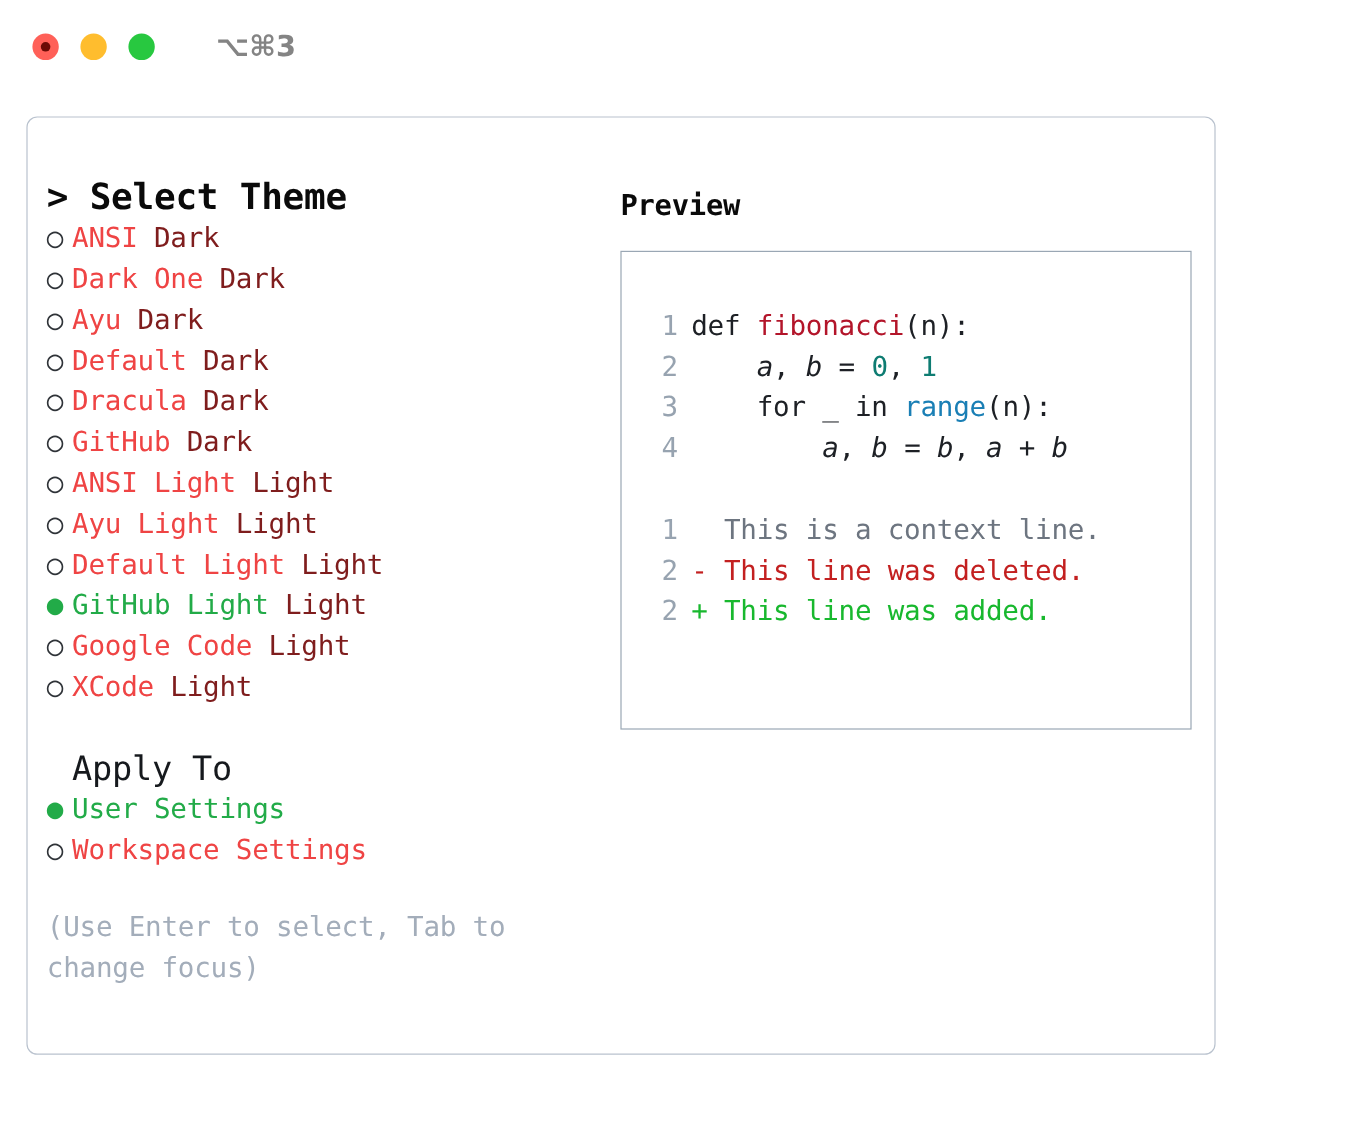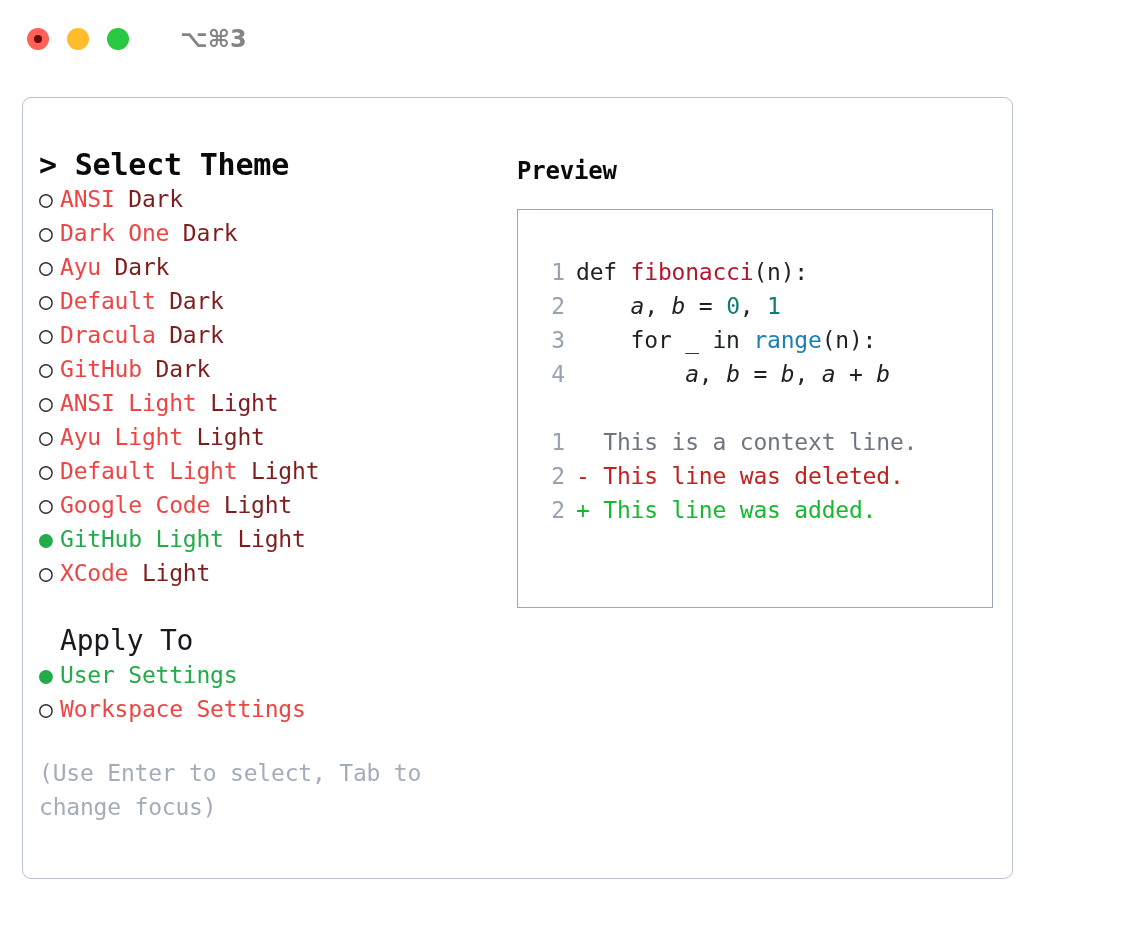--- a/index.html
+++ b/index.html
@@ -223,22 +223,22 @@
         <div id="theme-list">
             <div class="option-row"><span class="bullet">○</span><span class="opt-name">ANSI</span><span class="opt-tag"> Dark</span></div>
             <div class="option-row"><span class="bullet">○</span><span class="opt-name">Dark One</span><span class="opt-tag"> Dark</span></div>
             <div class="option-row"><span class="bullet">○</span><span class="opt-name">Ayu</span><span class="opt-tag"> Dark</span></div>
             <div class="option-row"><span class="bullet">○</span><span class="opt-name">Default</span><span class="opt-tag"> Dark</span></div>
             <div class="option-row"><span class="bullet">○</span><span class="opt-name">Dracula</span><span class="opt-tag"> Dark</span></div>
             <div class="option-row"><span class="bullet">○</span><span class="opt-name">GitHub</span><span class="opt-tag"> Dark</span></div>
             <div class="option-row"><span class="bullet">○</span><span class="opt-name">ANSI Light</span><span class="opt-tag"> Light</span></div>
             <div class="option-row"><span class="bullet">○</span><span class="opt-name">Ayu Light</span><span class="opt-tag"> Light</span></div>
             <div class="option-row"><span class="bullet">○</span><span class="opt-name">Default Light</span><span class="opt-tag"> Light</span></div>
+            <div class="option-row selected"><span class="bullet sel">●</span><span class="opt-name">GitHub Light</span><span class="opt-tag"> Light</span></div>
             <div class="option-row"><span class="bullet">○</span><span class="opt-name">Google Code</span><span class="opt-tag"> Light</span></div>
-            <div class="option-row selected"><span class="bullet sel">●</span><span class="opt-name">GitHub Light</span><span class="opt-tag"> Light</span></div>
             <div class="option-row"><span class="bullet">○</span><span class="opt-name">XCode</span><span class="opt-tag"> Light</span></div>
           </div>
 
         <div class="spacer-row"></div>
 
         <div class="apply-header">Apply To</div>
         <div id="apply-list">
             <div class="option-row selected"><span class="bullet sel">●</span><span class="opt-name">User Settings</span></div>
             <div class="option-row"><span class="bullet">○</span><span class="opt-name">Workspace Settings</span></div>
           </div>

